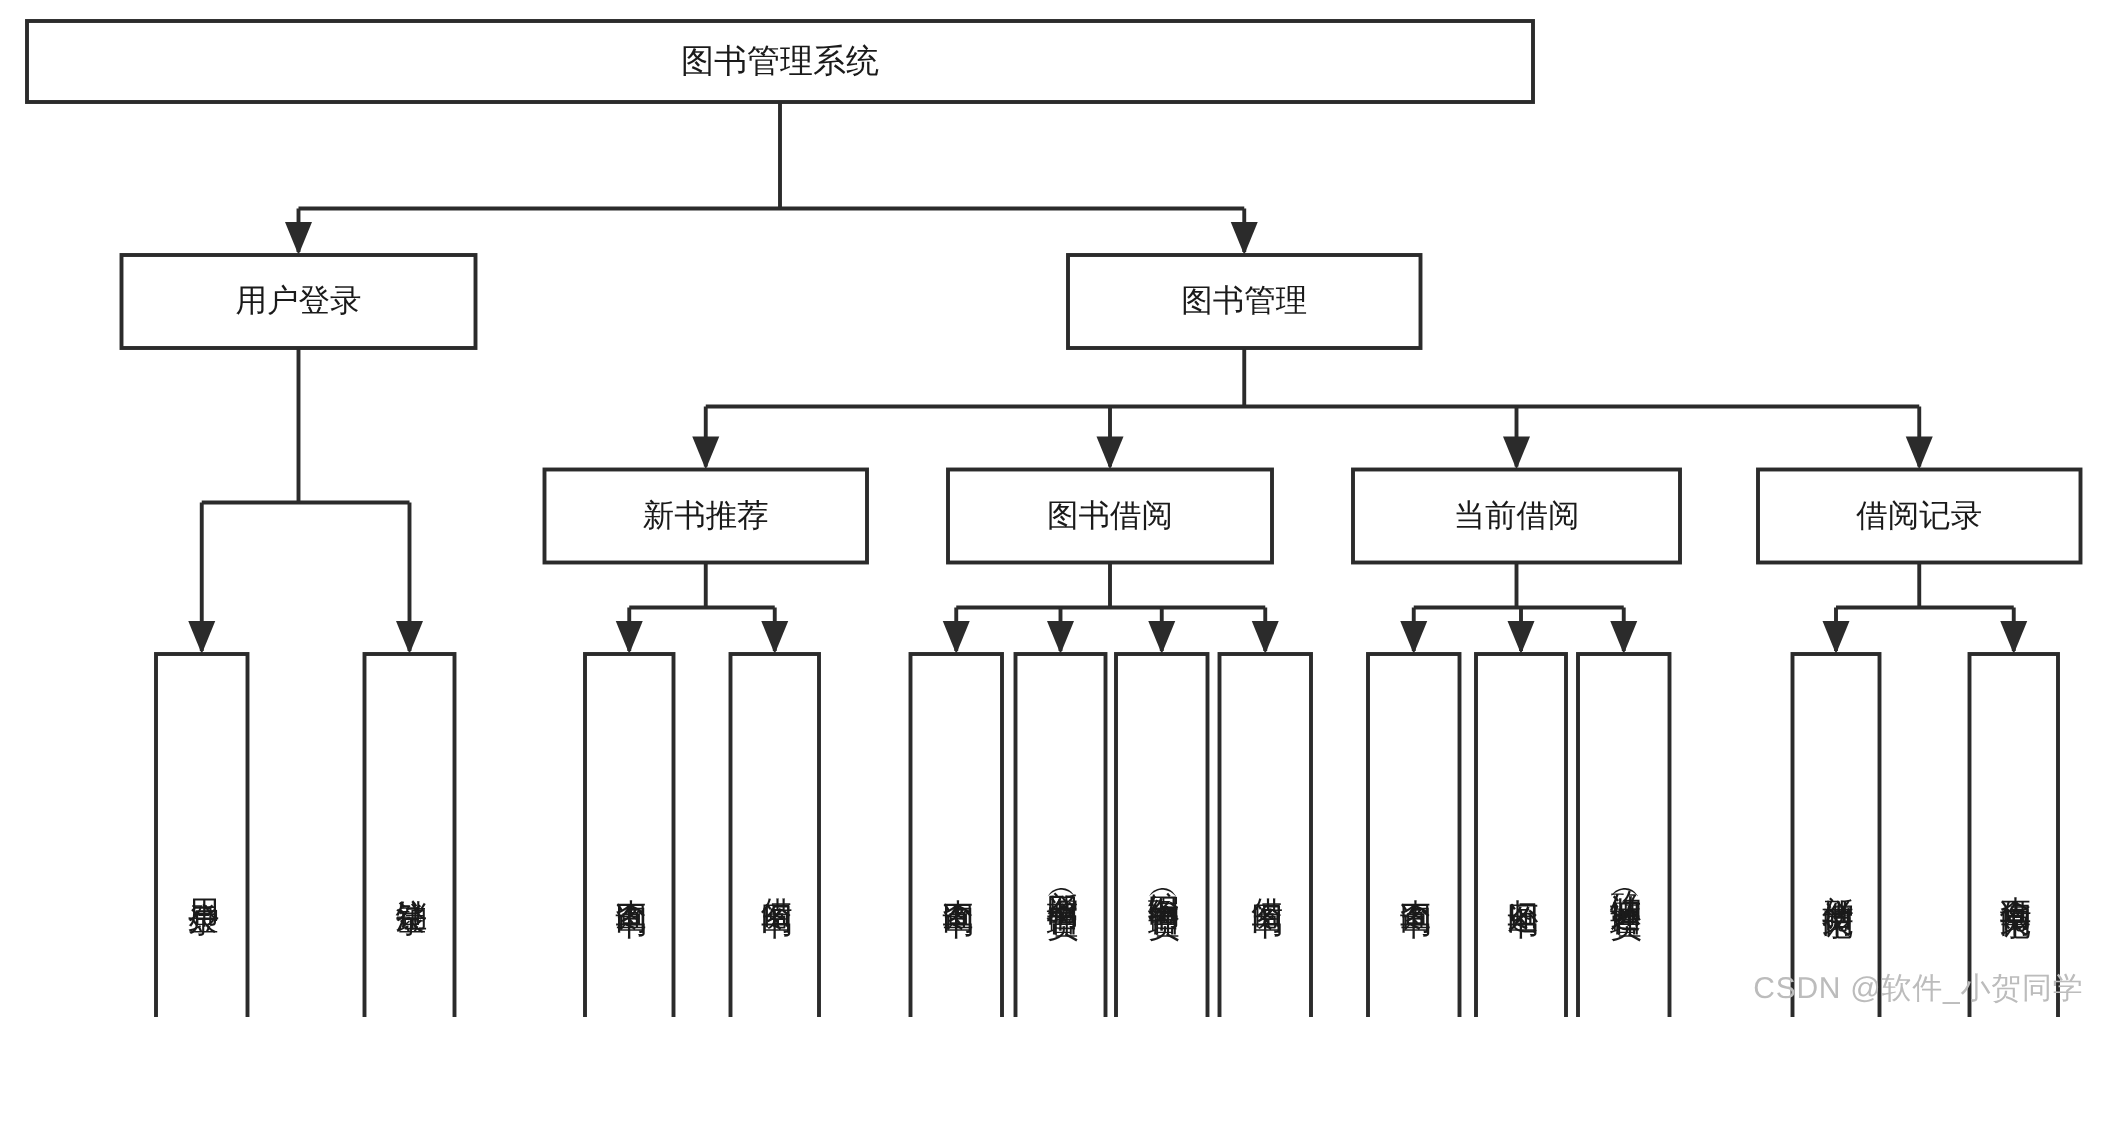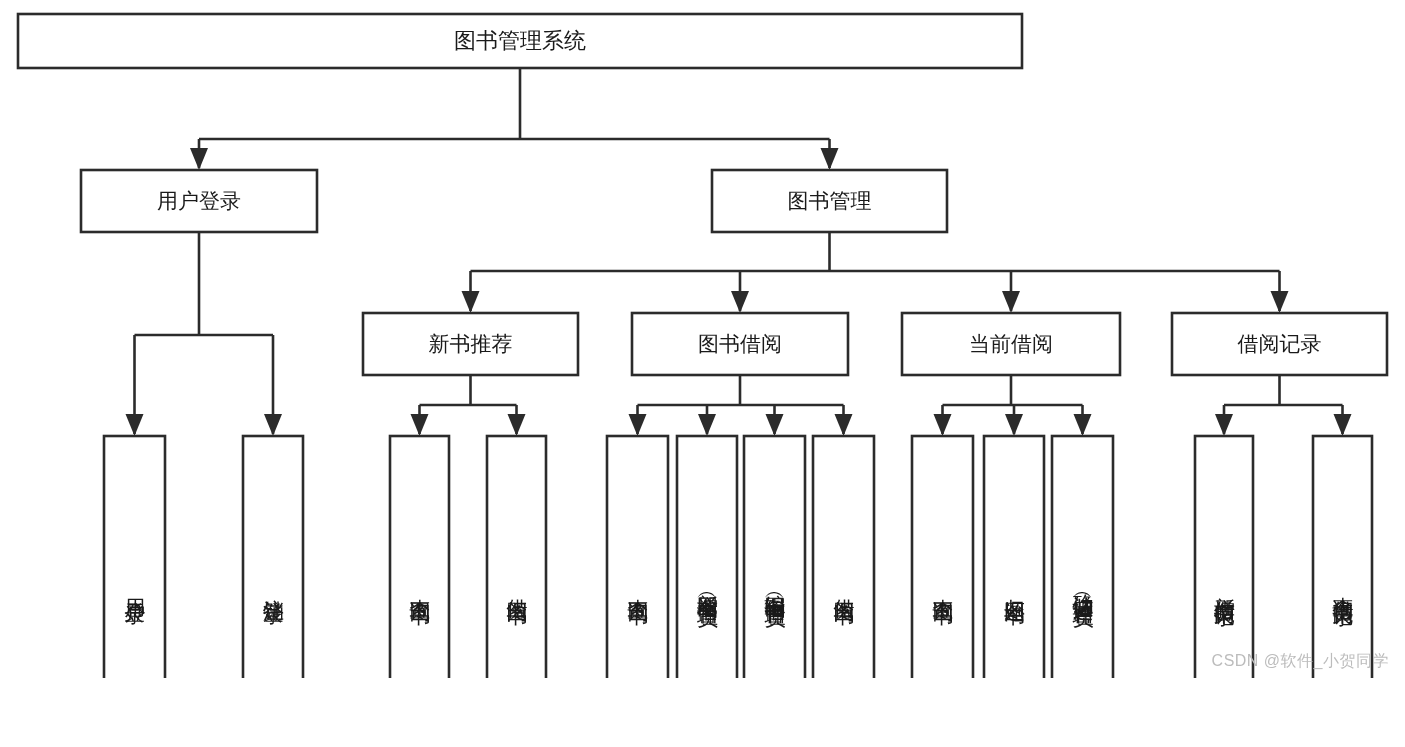--- a/index.html
+++ b/index.html
@@ -64,21 +64,21 @@
     line-height: 1.18;
     color: #1a1a1a;
     letter-spacing: 2px;
     white-space: nowrap;
   }
   .watermark {
     position: absolute;
     right: 16px;
     bottom: 6px;
     font-family: "Liberation Sans", "DejaVu Sans", sans-serif;
-    font-size: 16px;
+    font-size: 20px;
     color: #bcbcbc;
     letter-spacing: 0.5px;
     user-select: none;
   }
 </style>
 </head>
 <body>
 
 <div id="stage">
 

